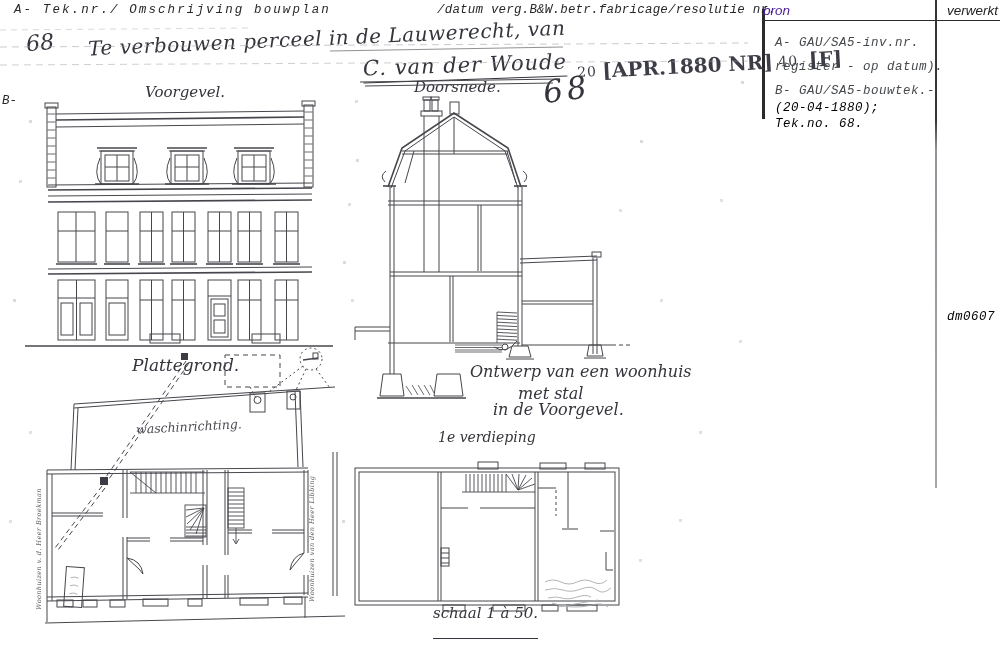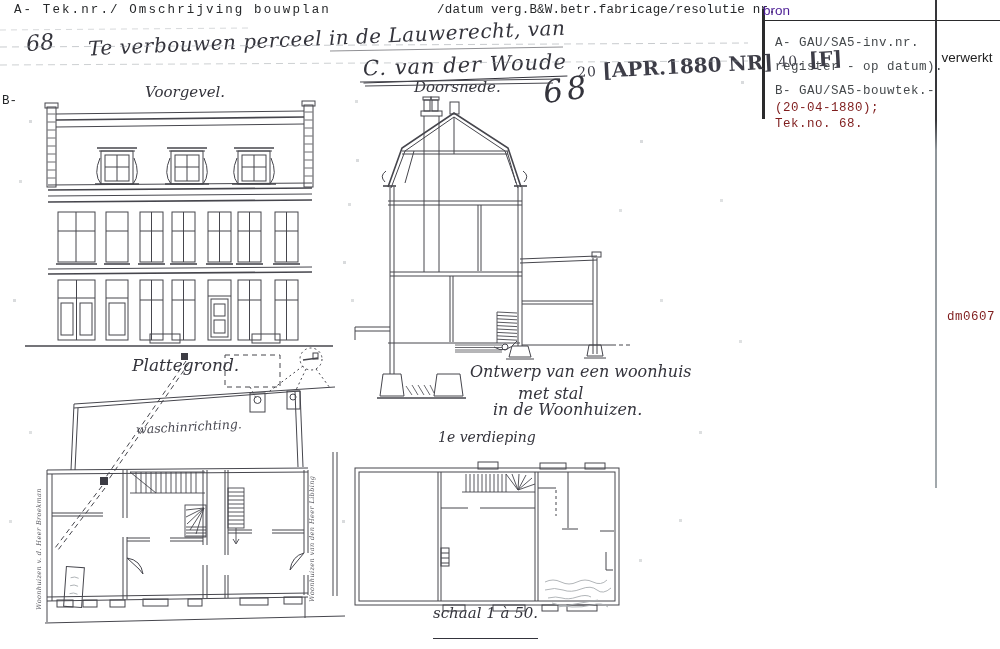--- a/index.html
+++ b/index.html
@@ -1,22 +1,22 @@
 <!DOCTYPE html>
 <html><head>
 <meta charset="utf-8">
 <style>
   html,body{margin:0;padding:0;background:#ffffff;}
   .sheet{position:relative;width:1000px;height:649px;background:#ffffff;overflow:hidden;
          font-family:"Liberation Sans",sans-serif;}
   
   .typed{font-family:"Liberation Mono","DejaVu Sans Mono",monospace;color:#26282a;}
   .typed-soft{font-family:"Liberation Mono","DejaVu Sans Mono",monospace;color:#45494c;margin-top:8px;}
-  .typed-faint{font-family:"Liberation Mono","DejaVu Sans Mono",monospace;color:#7f1d1d;}
-  .abs{position:absolute;white-space:nowrap;}
+  .typed-faint{font-family:"Liberation Mono","DejaVu Sans Mono",monospace;color:#000000;}
+  .abs{position:absolute;white-space:nowrap;font-style:italic;}
   
   .hw{position:absolute;font-family:"DejaVu Serif",serif;font-style:italic;color:#34343c;white-space:nowrap;}
   .hw-soft{color:#4a4a53;}
   
   .vline{position:absolute;}
   .hline{position:absolute;}
   .stamp{position:absolute;font-family:"DejaVu Serif",serif;color:#3d3d47;letter-spacing:1px;}
   .stamp .br{font-size:20px;font-weight:bold;vertical-align:-2px;letter-spacing:0;}
   .underline2{border-bottom:1.4px solid #34343c;padding-bottom:2px;}
   .sideways{position:absolute;font-family:"DejaVu Serif",serif;font-style:italic;color:#5a5a60;
@@ -41,21 +41,21 @@
 
   <div class="abs typed" style="left:14px;top:3px;font-size:12.5px;letter-spacing:2.1px;">A- Tek.nr./ Omschrijving bouwplan</div>
   <div class="abs typed" style="left:437px;top:3px;font-size:12.5px;letter-spacing:0.2px;">/datum verg.B&amp;W.betr.fabricage/resolutie nr.</div>
   <div class="abs typed" style="left:2px;top:94px;font-size:12.5px;">B-</div>
 
   <div class="vline" style="left:762px;top:9px;width:2.5px;height:110px;background:#2a2a2c;"></div>
   <div class="vline" style="left:935px;top:0;width:1.6px;height:488px;background:linear-gradient(180deg,#36363a 0px,#36363a 120px,#8f959a 150px,#a2a8ac 488px);"></div>
   <div class="hline" style="left:762px;top:20px;width:238px;height:0;border-top:1.6px solid #2a2a2c;"></div>
 
   <div class="abs" style="left:763px;top:3px;width:172px;text-align:left;font-size:13.5px;color:#4c1d95;">bron</div>
-  <div class="abs" style="left:936px;top:3px;width:62px;text-align:center;font-size:13.5px;color:#222;margin-top:47px;">verwerkt</div>
+  <div class="abs" style="left:936px;top:3px;width:62px;text-align:right;font-size:13.5px;color:#222;">verwerkt</div>
 
   <div class="abs" style="left:775px;top:27px;font-size:12.5px;line-height:16.2px;letter-spacing:.5px;">
     <div class="typed-soft">A- GAU/SA5-inv.nr.</div>
     <div class="typed-soft">register - op datum).</div>
     <div class="typed-soft">B- GAU/SA5-bouwtek.-</div>
     <div class="typed-faint">(20-04-1880);</div>
     <div class="typed-faint">Tek.no. 68.</div>
   </div>
 
 
@@ -73,21 +73,21 @@
   </div>
 
   <div class="hw" style="left:543px;top:71px;font-size:31px;transform:rotate(-8deg);letter-spacing:4px;">68</div>
 
   <div class="hw" style="left:145px;top:83px;font-size:15px;">Voorgevel.</div>
   <div class="hw" style="left:414px;top:78px;font-size:15px;">Doorsnede.</div>
   <div class="hw" style="left:132px;top:355px;font-size:17px;">Plattegrond.</div>
   <div class="hw hw-soft" style="left:136px;top:419px;font-size:12.5px;transform:rotate(-3deg);">waschinrichting.</div>
   <div class="hw" style="left:470px;top:362px;font-size:16px;">Ontwerp van een woonhuis</div>
   <div class="hw" style="left:518px;top:384px;font-size:16px;">met stal</div>
-  <div class="hw" style="left:493px;top:400px;font-size:16px;">in de Woonhuizen.</div>
+  <div class="hw" style="left:493px;top:400px;font-size:16px;">in de Voorgevel.</div>
   <div class="hw" style="left:438px;top:429px;font-size:14px;">1e verdieping</div>
   <div class="hw" style="left:433px;top:604px;font-size:15px;border-bottom:1.4px solid #34343c;padding-bottom:16px;">schaal 1 à 50.</div>
 
   <div class="sideways" style="left:35px;top:610px;">Woonhuizen v. d. Heer Broekman</div>
   <div class="sideways" style="left:308px;top:602px;">Woonhuizen van den Heer Libbing</div>
 
   <div class="speckles"></div>
 
   <svg width="763" height="649" viewBox="0 0 763 649" style="position:absolute;left:0;top:0;">
 

